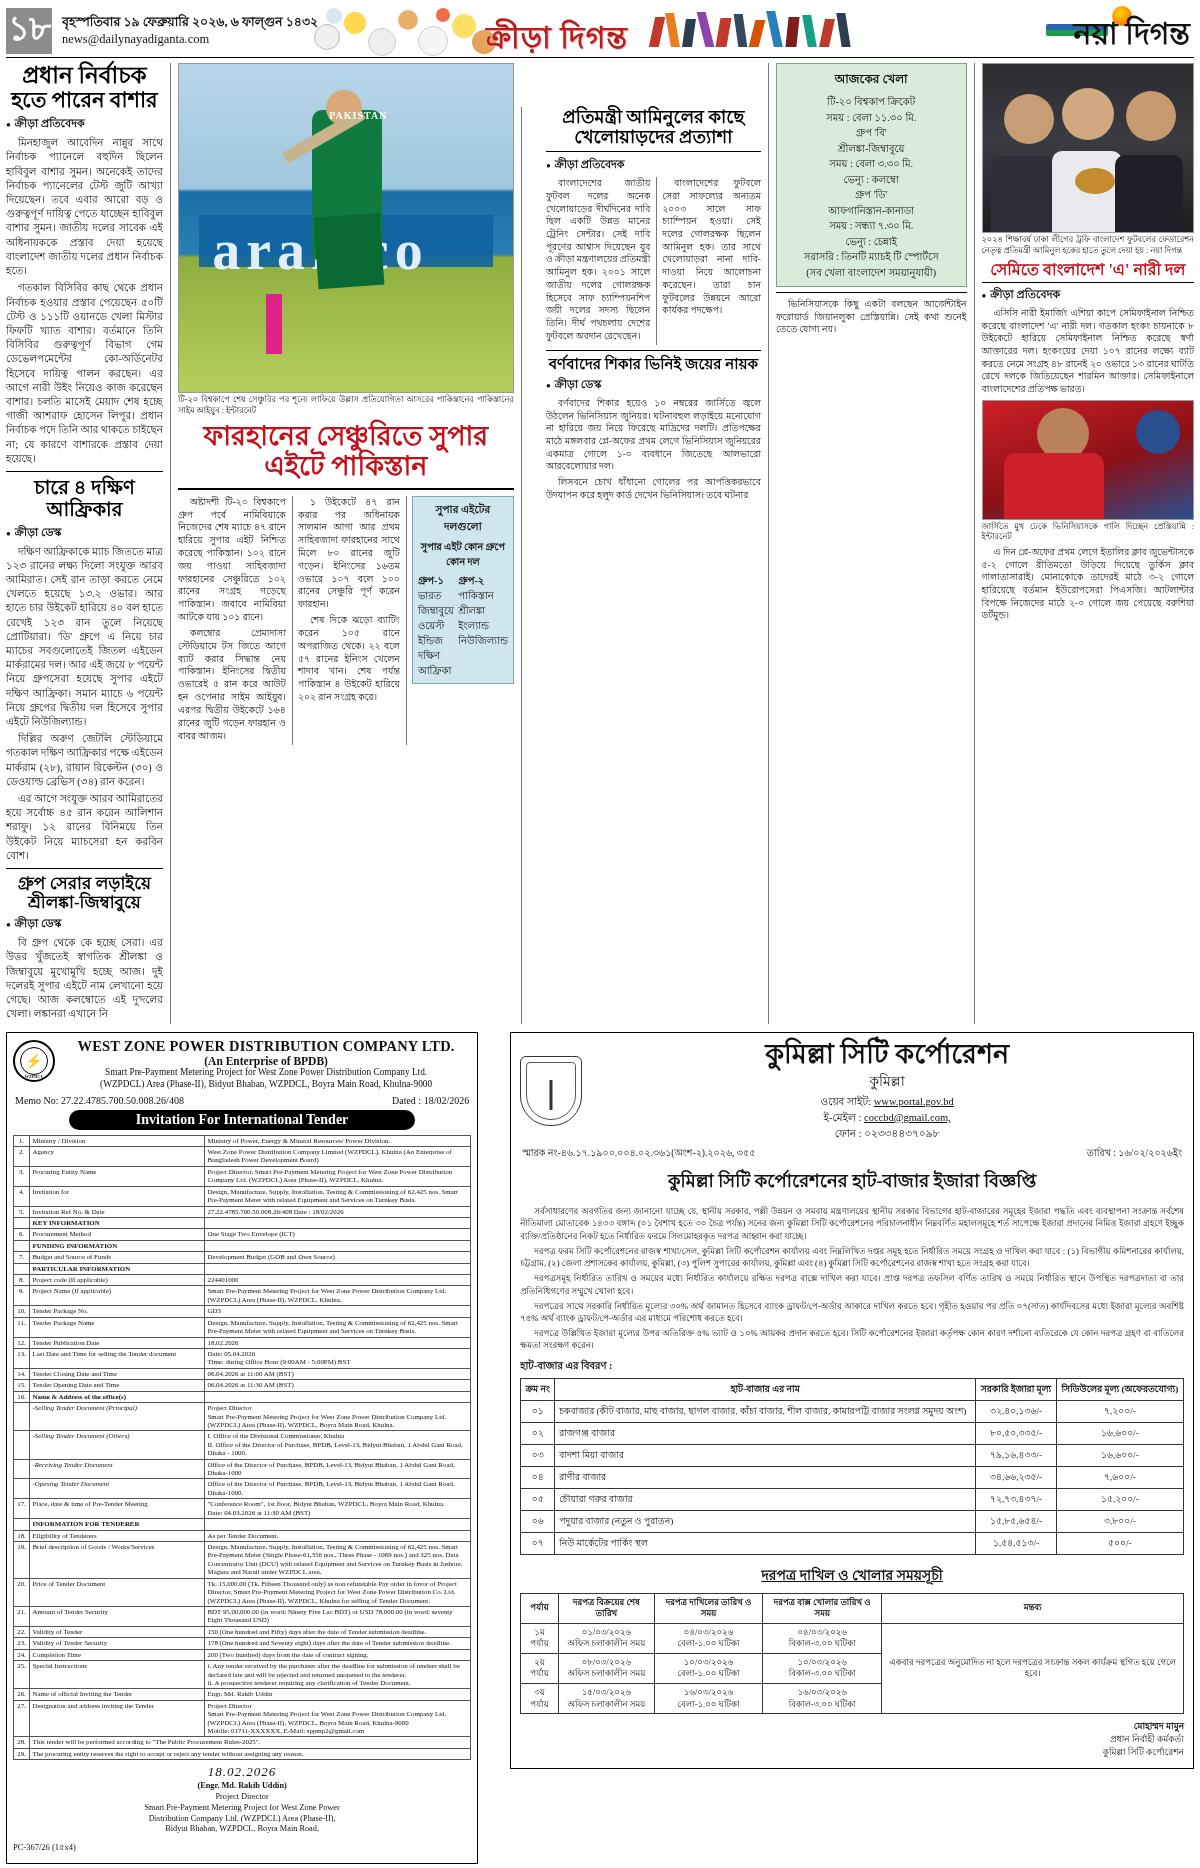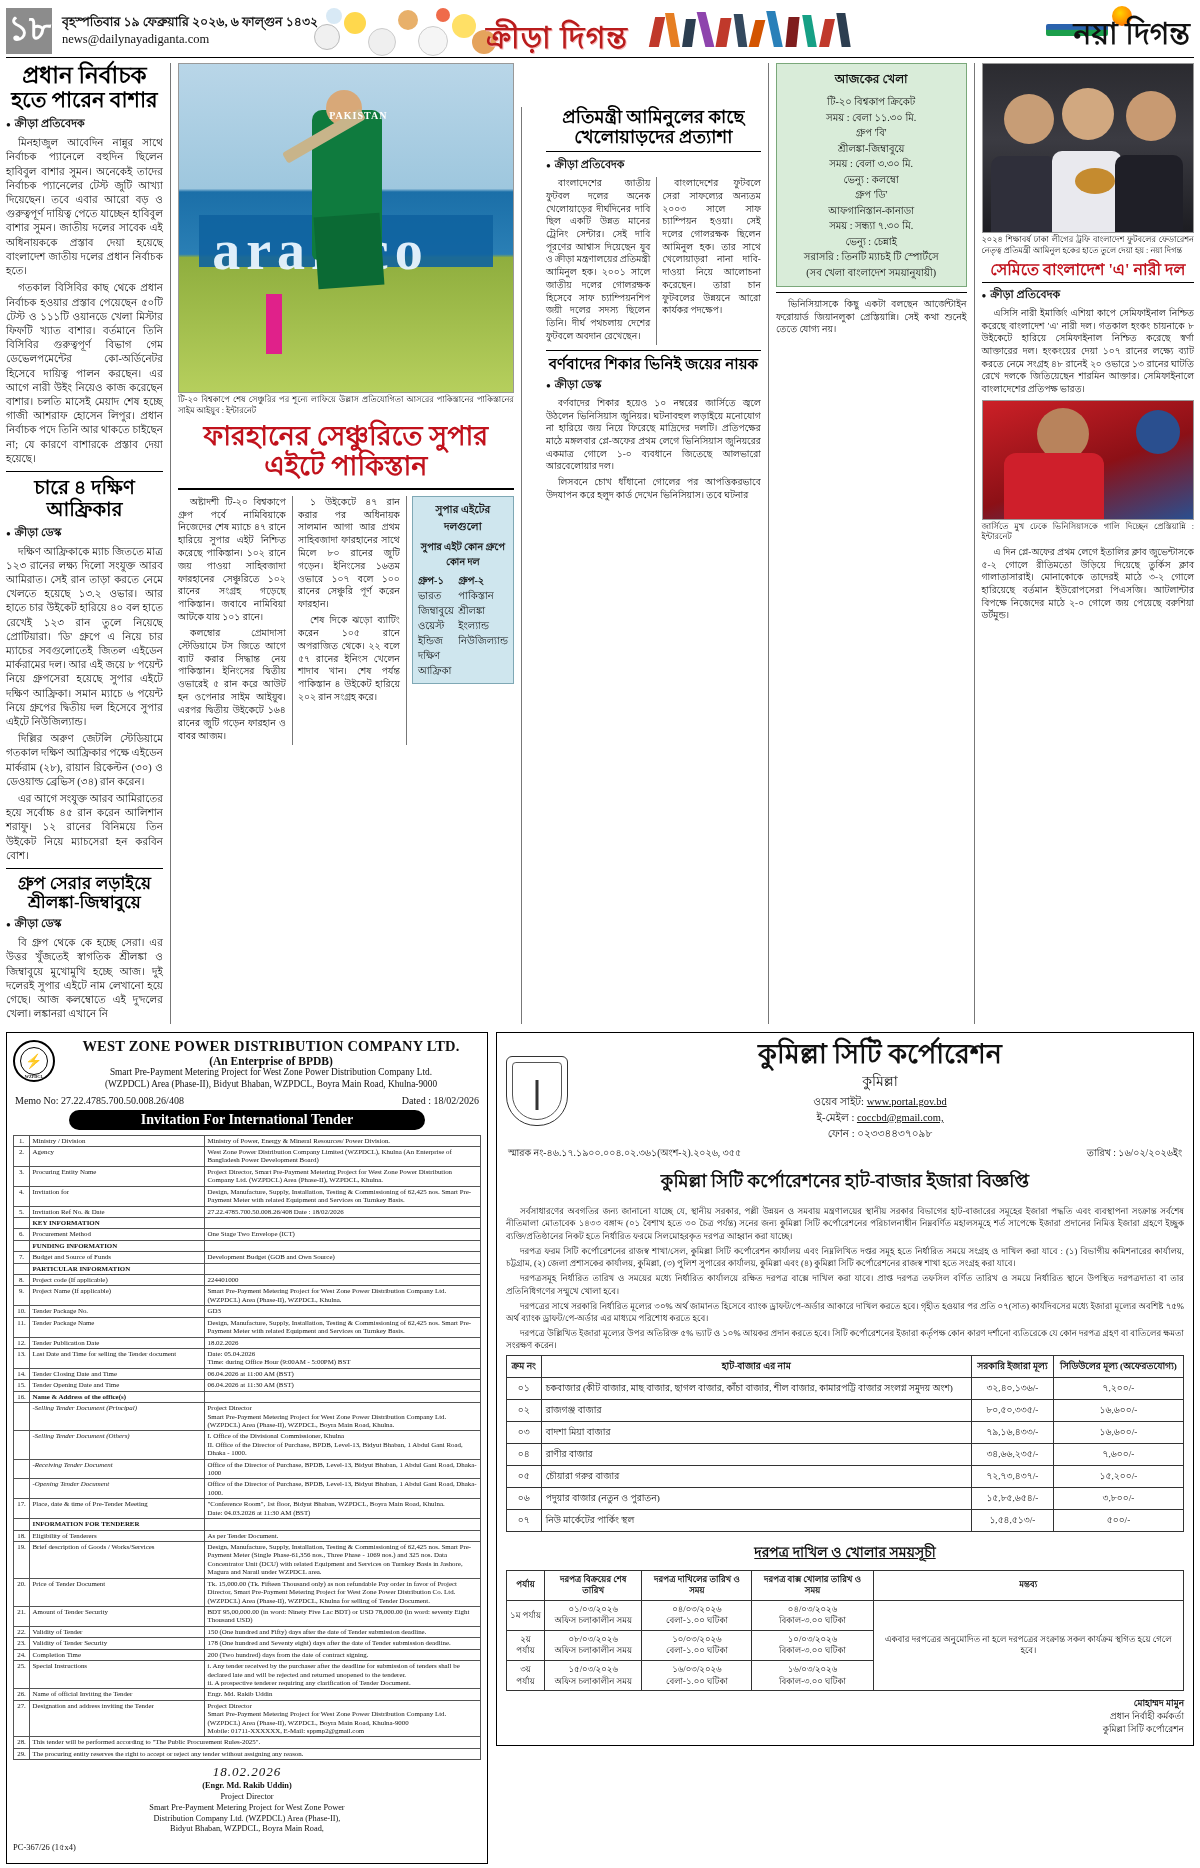--- a/index.html
+++ b/index.html
@@ -94,21 +94,21 @@
   table.tt td { border:.6px solid #555; padding:1px 2.5px; vertical-align:top; }
   table.tt td.num { width:16px; text-align:center; }
   table.tt td.lbl { width:175px; }
   .bold { font-weight:bold; }
   .ital { font-style:italic; }
   .t-sign { text-align:center; font-size:8.3px; line-height:1.3; margin-top:4px; }
   .sigscript { font-family:"Liberation Serif", serif; font-style:italic; font-size:13px; letter-spacing:1px; }
   .t-foot { font-size:8.5px; margin-top:6px; }
 
   
-  .cumilla { border:1.5px solid #000; margin-top:8px; padding:7px 9px 9px; width:698px; }
+  .cumilla { border:1.5px solid #000; margin-top:8px; padding:7px 9px 9px; width:698px;margin-left:24px; }
   .c-head { display:flex; align-items:center; gap:8px; }
   .c-seal { width:62px; height:70px; flex:none; position:relative; }
   .c-seal .shield { position:absolute; inset:0; border:1.5px solid #333; border-radius:6px 6px 30px 30px; }
   .c-seal .inner { position:absolute; inset:6px; border:1px solid #555; border-radius:4px 4px 26px 26px; }
   .c-seal .m { position:absolute; left:50%; top:34%; transform:translateX(-50%); width:3px; height:30px; background:#333; }
   .c-title { flex:1; text-align:center; }
   .c-t1 { font-size:27px; font-weight:bold; line-height:1.1; }
   .c-t2 { font-size:14px; }
   .c-t3 { font-size:10.5px; line-height:1.5; }
   .c-t3 u { text-decoration:underline; }
@@ -561,20 +561,21 @@
         <span>তারিখ : ১৬/০২/২০২৬ইং</span>
       </div>
       <div class="c-banner">কুমিল্লা সিটি কর্পোরেশনের হাট-বাজার ইজারা বিজ্ঞপ্তি</div>
 
       <p class="cbody">সর্বসাধারণের অবগতির জন্য জানানো যাচ্ছে যে, স্থানীয় সরকার, পল্লী উন্নয়ন ও সমবায় মন্ত্রণালয়ের স্থানীয় সরকার বিভাগের হাট-বাজারের সমূহের ইজারা পদ্ধতি এবং ব্যবস্থাপনা সংক্রান্ত সর্বশেষ নীতিমালা মোতাবেক ১৪৩৩ বঙ্গাব্দ (০১ বৈশাখ হতে ৩০ চৈত্র পর্যন্ত) সনের জন্য কুমিল্লা সিটি কর্পোরেশনের পরিচালনাধীন নিম্নবর্ণিত মহালসমূহে শর্ত সাপেক্ষে ইজারা প্রদানের নিমিত্ত ইজারা গ্রহণে ইচ্ছুক ব্যক্তি/প্রতিষ্ঠানের নিকট হতে নির্ধারিত ফরমে সিলমোহরকৃত দরপত্র আহ্বান করা যাচ্ছে।</p>
       <p class="cbody">দরপত্র ফরম সিটি কর্পোরেশনের রাজস্ব শাখা/সেল, কুমিল্লা সিটি কর্পোরেশন কার্যালয় এবং নিম্নলিখিত দপ্তর সমূহ হতে নির্ধারিত সময়ে সংগ্রহ ও দাখিল করা যাবে : (১) বিভাগীয় কমিশনারের কার্যালয়, চট্টগ্রাম, (২) জেলা প্রশাসকের কার্যালয়, কুমিল্লা, (৩) পুলিশ সুপারের কার্যালয়, কুমিল্লা এবং (৪) কুমিল্লা সিটি কর্পোরেশনের রাজস্ব শাখা হতে সংগ্রহ করা যাবে।</p>
       <p class="cbody">দরপত্রসমূহ নির্ধারিত তারিখ ও সময়ের মধ্যে নির্ধারিত কার্যালয়ে রক্ষিত দরপত্র বাক্সে দাখিল করা যাবে। প্রাপ্ত দরপত্র তফসিল বর্ণিত তারিখ ও সময়ে নির্ধারিত স্থানে উপস্থিত দরপত্রদাতা বা তার প্রতিনিধিগণের সম্মুখে খোলা হবে।</p>
       <p class="cbody">দরপত্রের সাথে সরকারি নির্ধারিত মূল্যের ৩০% অর্থ জামানত হিসেবে ব্যাংক ড্রাফট/পে-অর্ডার আকারে দাখিল করতে হবে। গৃহীত হওয়ার পর প্রতি ০৭(সাত) কার্যদিবসের মধ্যে ইজারা মূল্যের অবশিষ্ট ৭৫% অর্থ ব্যাংক ড্রাফট/পে-অর্ডার এর মাধ্যমে পরিশোধ করতে হবে।</p>
       <p class="cbody">দরপত্রে উল্লিখিত ইজারা মূল্যের উপর অতিরিক্ত ৫% ভ্যাট ও ১০% আয়কর প্রদান করতে হবে। সিটি কর্পোরেশনের ইজারা কর্তৃপক্ষ কোন কারণ দর্শানো ব্যতিরেকে যে কোন দরপত্র গ্রহণ বা বাতিলের ক্ষমতা সংরক্ষণ করেন।</p>
 
+      <div class="c-subtitle">হাট-বাজার এর বিবরণ :</div>
       <table class="ct">
         <thead>
             <tr id="ct-head">
               <th>ক্রম নং</th>
               <th>হাট-বাজার এর নাম</th>
               <th>সরকারি ইজারা মূল্য</th>
               <th>সিডিউলের মূল্য (অফেরতযোগ্য)</th>
             </tr>
           </thead>
         <tbody id="ct-body">

